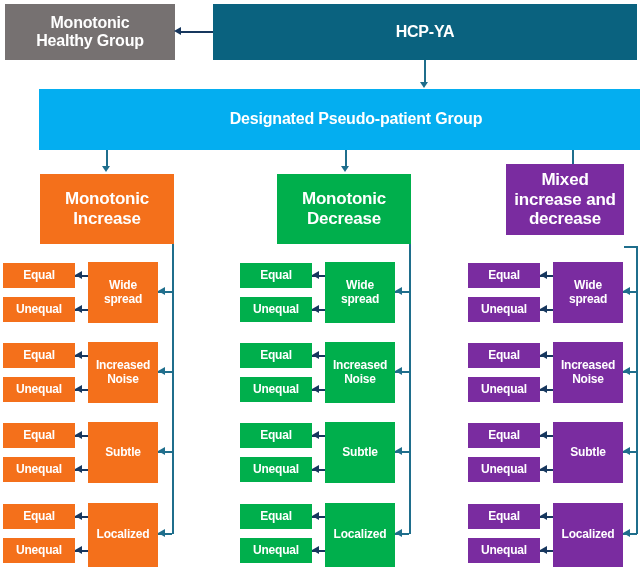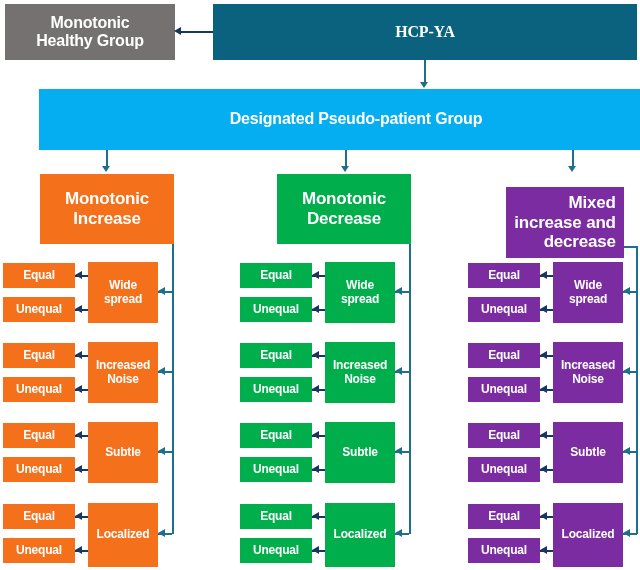--- a/index.html
+++ b/index.html
@@ -80,21 +80,21 @@
   }
 </style>
 </head>
 <body>
 
 <div id="canvas">
 
   <div class="box gray hdr-top" style="left:5px; top:4px; width:170px; height:56px;">Monotonic
 Healthy Group</div>
 
-  <div class="box teal hdr-top" style="left:213px; top:4px; width:424px; height:56px;font-family:Liberation Serif, serif;">HCP-YA</div>
+  <div class="box teal hdr-top" style="left:213px; top:4px; width:424px; height:56px;">HCP-YA</div>
 
   <div class="line-h-dark" style="left:181px; top:31px; width:32px;"></div>
   <div class="arrow-left-dark" style="left:174px; top:27px;"></div>
 
   <div class="line-v" style="left:424px; top:60px; height:23px;"></div>
   <div class="arrow-down" style="left:420px; top:82px;"></div>
 
   <div class="box ltblue hdr-band" style="left:3px; top:89px; width:634px; height:61px;">Designated Pseudo-patient Group</div>
 
   <div class="line-v" style="left:106px; top:150px; height:17px;"></div>
@@ -193,21 +193,21 @@
   <div class="box green branch" style="left:325px; top:503px; width:70px; height:64px;">Localized</div>
   <div class="line-h" style="left:395px; top:533px; width:14px;"></div>
   <div class="arrow-left" style="left:395px; top:529px;"></div>
   <div class="box green leaf" style="left:240px; top:504px; width:72px; height:25px;">Equal</div>
   <div class="line-h-dark" style="left:312px; top:516px; width:13px;"></div>
   <div class="arrow-left-dark" style="left:312px; top:512px;"></div>
   <div class="box green leaf" style="left:240px; top:538px; width:72px; height:25px;">Unequal</div>
   <div class="line-h-dark" style="left:312px; top:550px; width:13px;"></div>
   <div class="arrow-left-dark" style="left:312px; top:546px;"></div>
 
-  <div class="box purple col-hdr" style="left:506px; top:187px; width:118px; height:71px;text-align:right;">Mixed
+  <div class="box purple col-hdr" style="left:506px; top:164px; width:118px; height:71px;">Mixed
 increase and
 decrease</div>
 
   <div class="line-v" style="left:636px; top:246px; height:288px;"></div>
   <div class="line-h" style="left:624px; top:246px; width:14px;"></div>
 
   <div class="box purple branch" style="left:553px; top:262px; width:70px; height:61px;">Wide
 spread</div>
   <div class="line-h" style="left:623px; top:291px; width:14px;"></div>
   <div class="arrow-left" style="left:623px; top:287px;"></div>

